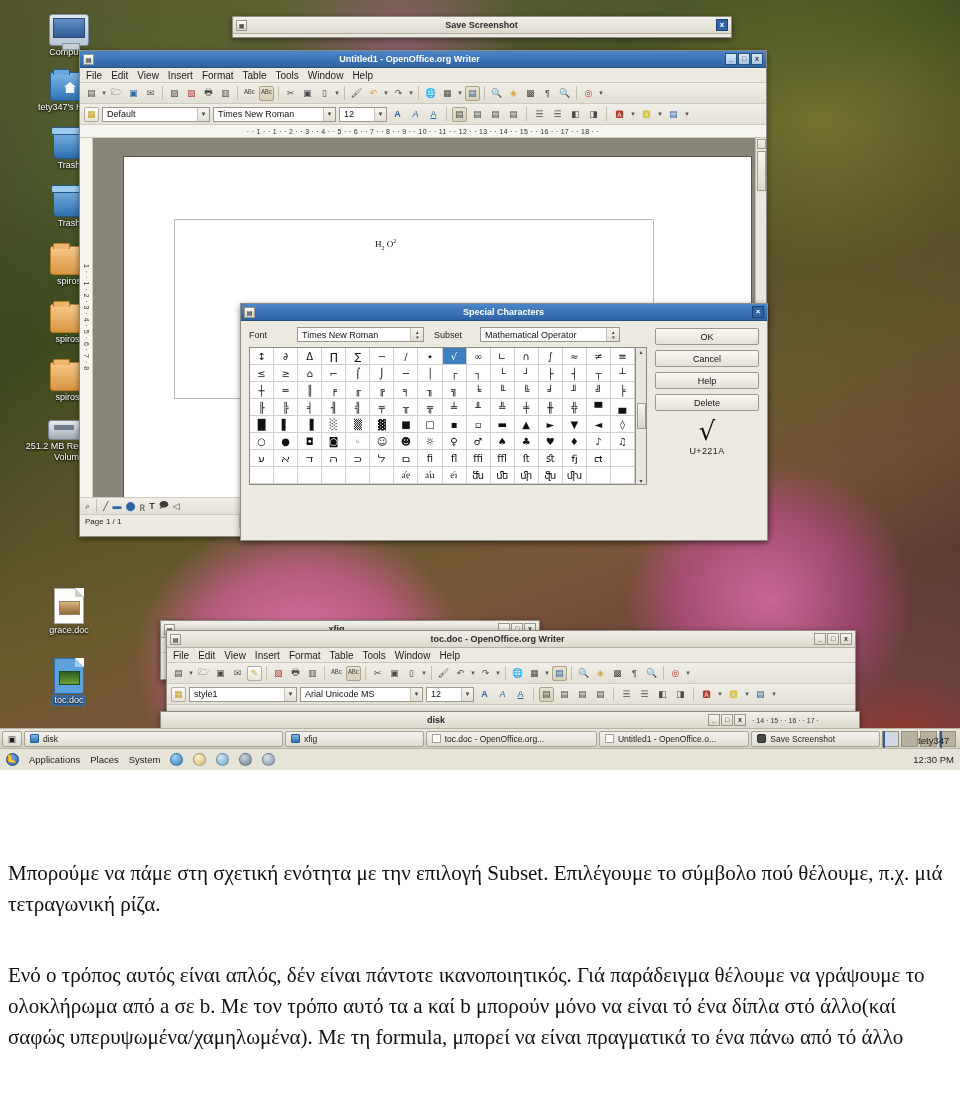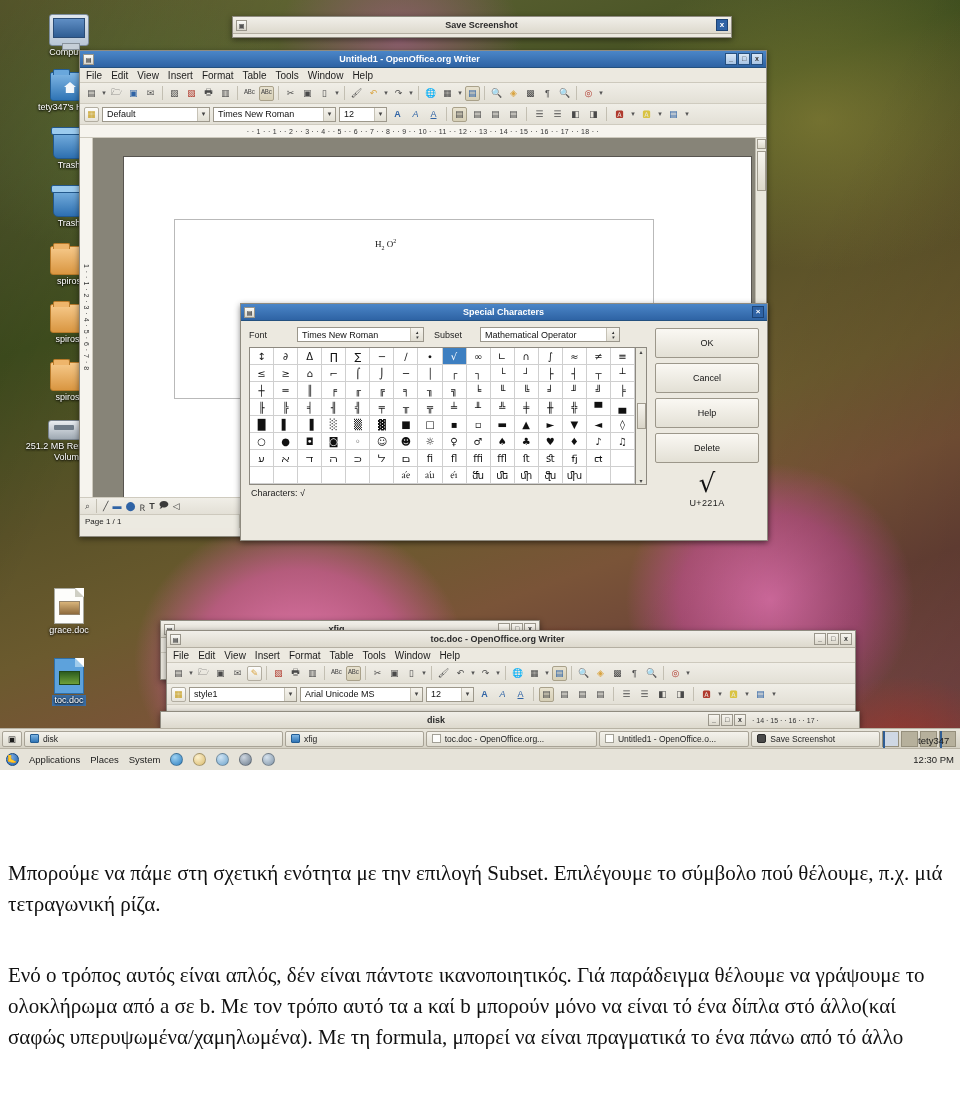--- a/index.html
+++ b/index.html
@@ -179,21 +179,21 @@
   .sc-grid{ border:1px solid #8d8980; background:#fff; display:grid;
             grid-template-columns:repeat(16,1fr); }
   .sc-cell{ height:17px; border-right:1px solid #cfcfcf; border-bottom:1px solid #cfcfcf;
             display:flex; align-items:center; justify-content:center;
             font-family:"DejaVu Sans", sans-serif; font-size:10px; color:#111; overflow:hidden;}
   .sc-cell.sel{ background:#3d7fc1; color:#fff; }
   .sc-scroll{ width:11px; background:linear-gradient(90deg,#efedе5,#e1ded3); background:#e9e7dd;
               border:1px solid #8d8980; border-left:none; display:flex; flex-direction:column;
               align-items:center; justify-content:space-between; font-size:6px; color:#444; }
   .sc-thumb{ width:9px; height:26px; background:linear-gradient(#f6f4ee,#d9d5c8); border:1px solid #a09b8e; }
-  .sc-btn{ height:30px; background:linear-gradient(#faf8f3,#e3e0d5); border:1px solid #9c978a;
+  .sc-btn{ height:17px; background:linear-gradient(#faf8f3,#e3e0d5); border:1px solid #9c978a;
            border-radius:2px; font-size:9px; color:#141414; display:flex; align-items:center;
            justify-content:center; margin-bottom:5px; }
   .sc-preview{ font-family:"DejaVu Serif", serif; font-size:26px; color:#111; text-align:center; }
   .sc-code{ font-size:9px; color:#1c1c1c; text-align:center; letter-spacing:.4px; }
   .sc-chars{ font-size:9px; color:#1c1c1c; padding:3px 2px 0; }
 
   
   #savess{ left:232px; top:16px; width:500px; height:22px; overflow:hidden; }
 
   
@@ -592,24 +592,20 @@
                 <div class="sc-cell">ﬗ</div>
                 <div class="sc-cell">﬘</div>
                 <div class="sc-cell">﬙</div>
               </div>
             <div class="sc-scroll">
               <span>▴</span>
               <span class="sc-thumb"></span>
               <span>▾</span>
             </div>
           </div>
-          <div class="sc-chars">
-            <span>Characters:</span>
-            <span>√</span>
-          </div>
         </div>
         <div style="width:104px;padding-top:1px;">
           <div class="sc-btn">OK</div>
           <div class="sc-btn">Cancel</div>
           <div class="sc-btn">Help</div>
           <div class="sc-btn">Delete</div>
           <div class="sc-preview">√</div>
           <div class="sc-code">U+221A</div>
         </div>
       </div>

